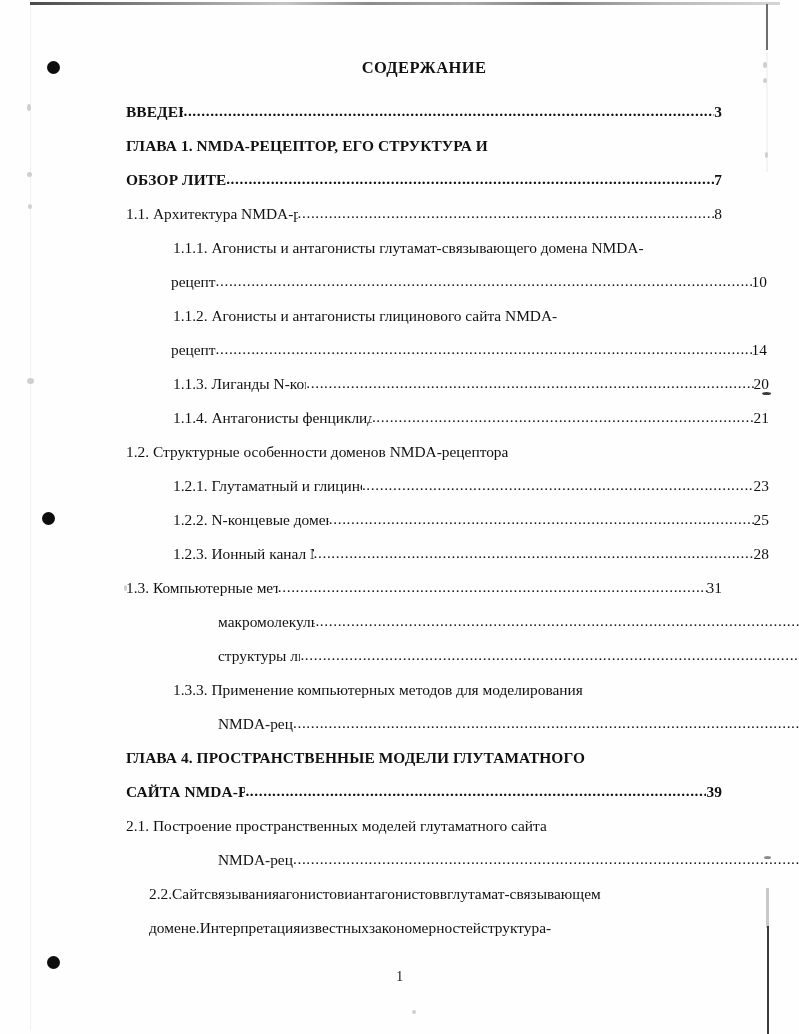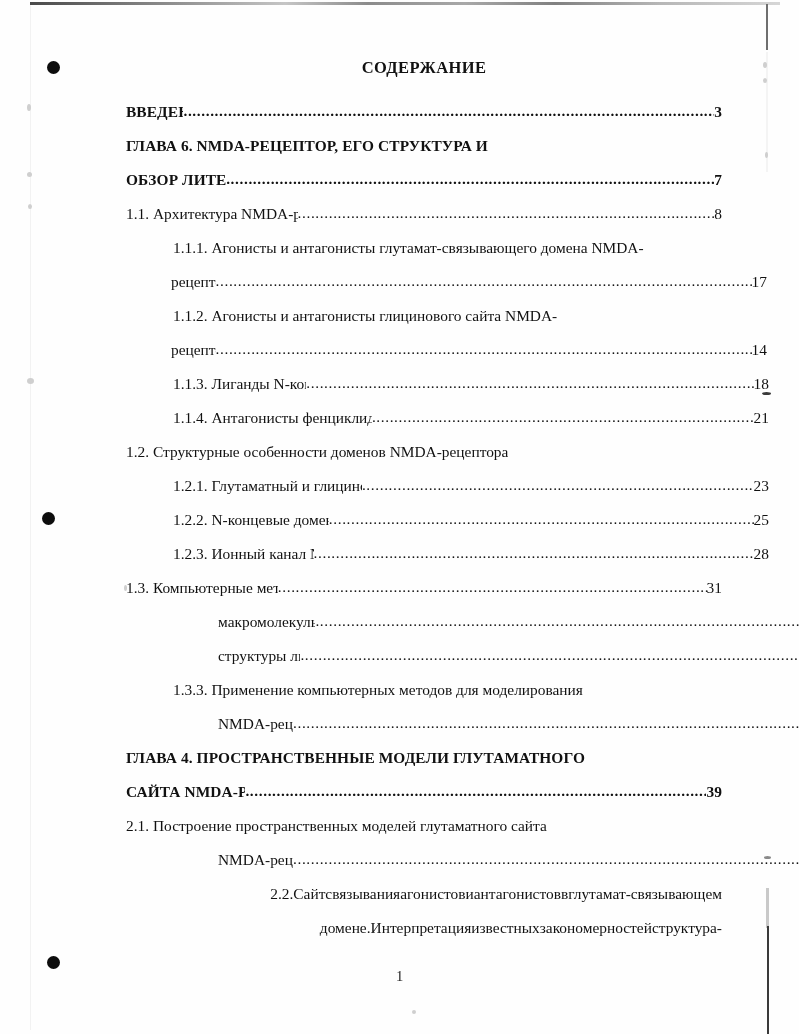--- a/index.html
+++ b/index.html
@@ -134,21 +134,22 @@
     font-size: 15.4px;
     line-height: 34px;
     text-align: justify;
     text-align-last: left;
     width: 596px;
     white-space: normal;
   }
   .para .justline {
     display: flex;
     width: 100%;
-    justify-content: flex-end;
+    justify-content: flex-start;
+    margin-left: 23px;
   }
 
   .folio {
     position: absolute;
     left: 0; top: 968px;
     width: 799px;
     text-align: center;
     font-size: 14.5px;
     color: #222;
   }
@@ -185,21 +186,21 @@
 
     <div class="doc-title">СОДЕРЖАНИЕ</div>
 
     <div class="entry bold lvl0">
       <span class="label">ВВЕДЕНИЕ</span>
       <span class="leader"></span>
       <span class="page">3</span>
     </div>
 
     <div class="entry bold lvl0 noleader">
-      <span class="label">ГЛАВА 6. NMDA-РЕЦЕПТОР, ЕГО СТРУКТУРА И</span>
+      <span class="label">ГЛАВА 1. NMDA-РЕЦЕПТОР, ЕГО СТРУКТУРА И</span>
 
     </div>
     <div class="entry bold lvl0">
       <span class="label">ОБЗОР ЛИТЕРАТУРЫ</span>
       <span class="leader"></span>
       <span class="page">7</span>
     </div>
 
     <div class="entry lvl0">
       <span class="label">1.1. Архитектура NMDA-рецептора и его лиганды</span>
@@ -207,37 +208,37 @@
       <span class="page">8</span>
     </div>
 
     <div class="entry lvl1 noleader">
       <span class="label">1.1.1. Агонисты и антагонисты глутамат-связывающего домена NMDA-</span>
 
     </div>
     <div class="entry cont1">
       <span class="label">рецептора</span>
       <span class="leader"></span>
-      <span class="page">17</span>
+      <span class="page">10</span>
     </div>
 
     <div class="entry lvl1 noleader">
       <span class="label">1.1.2. Агонисты и антагонисты глицинового сайта NMDA-</span>
 
     </div>
     <div class="entry cont1">
       <span class="label">рецептора</span>
       <span class="leader"></span>
       <span class="page">14</span>
     </div>
 
     <div class="entry lvl1">
       <span class="label">1.1.3. Лиганды N-концевых доменов</span>
       <span class="leader"></span>
-      <span class="page">18</span>
+      <span class="page">20</span>
     </div>
     <div class="entry lvl1">
       <span class="label">1.1.4. Антагонисты фенциклидинового сайта NMDA-рецептора</span>
       <span class="leader"></span>
       <span class="page">21</span>
     </div>
 
     <div class="entry lvl0 noleader">
       <span class="label">1.2. Структурные особенности доменов NMDA-рецептора</span>
 

